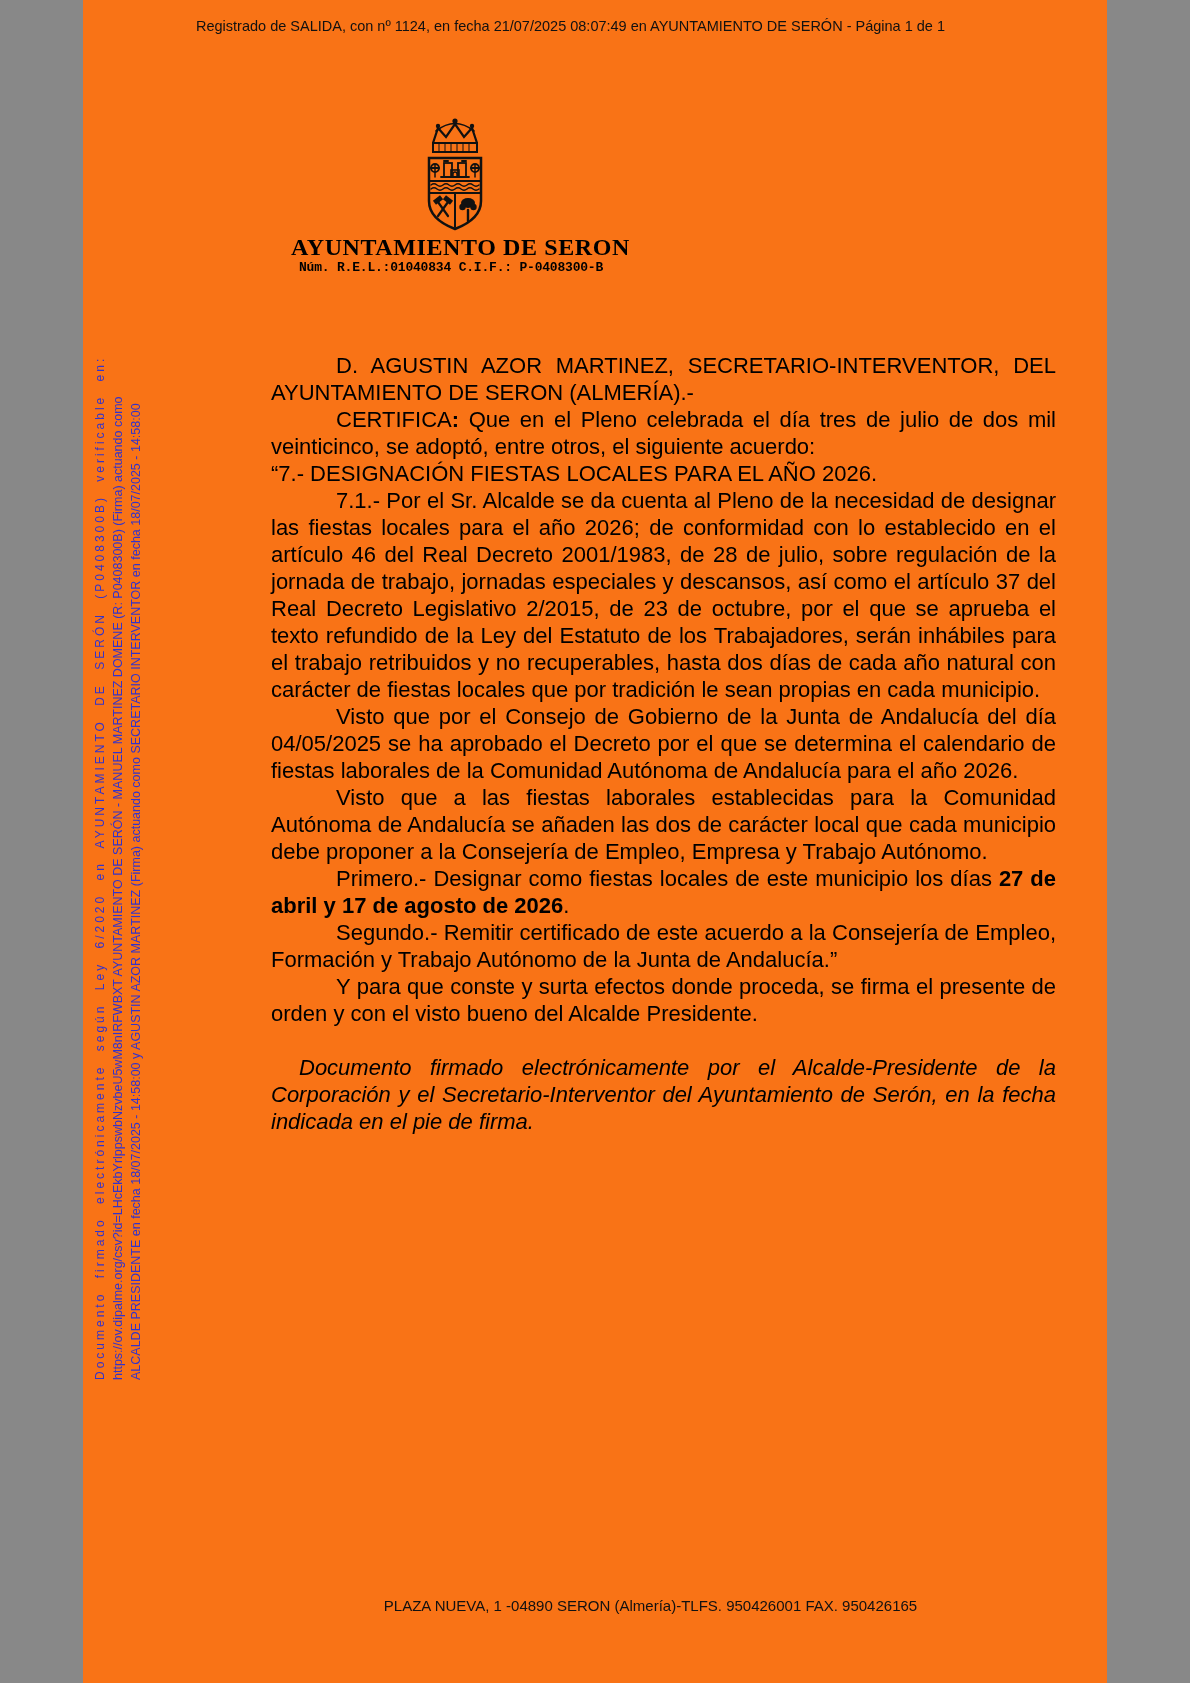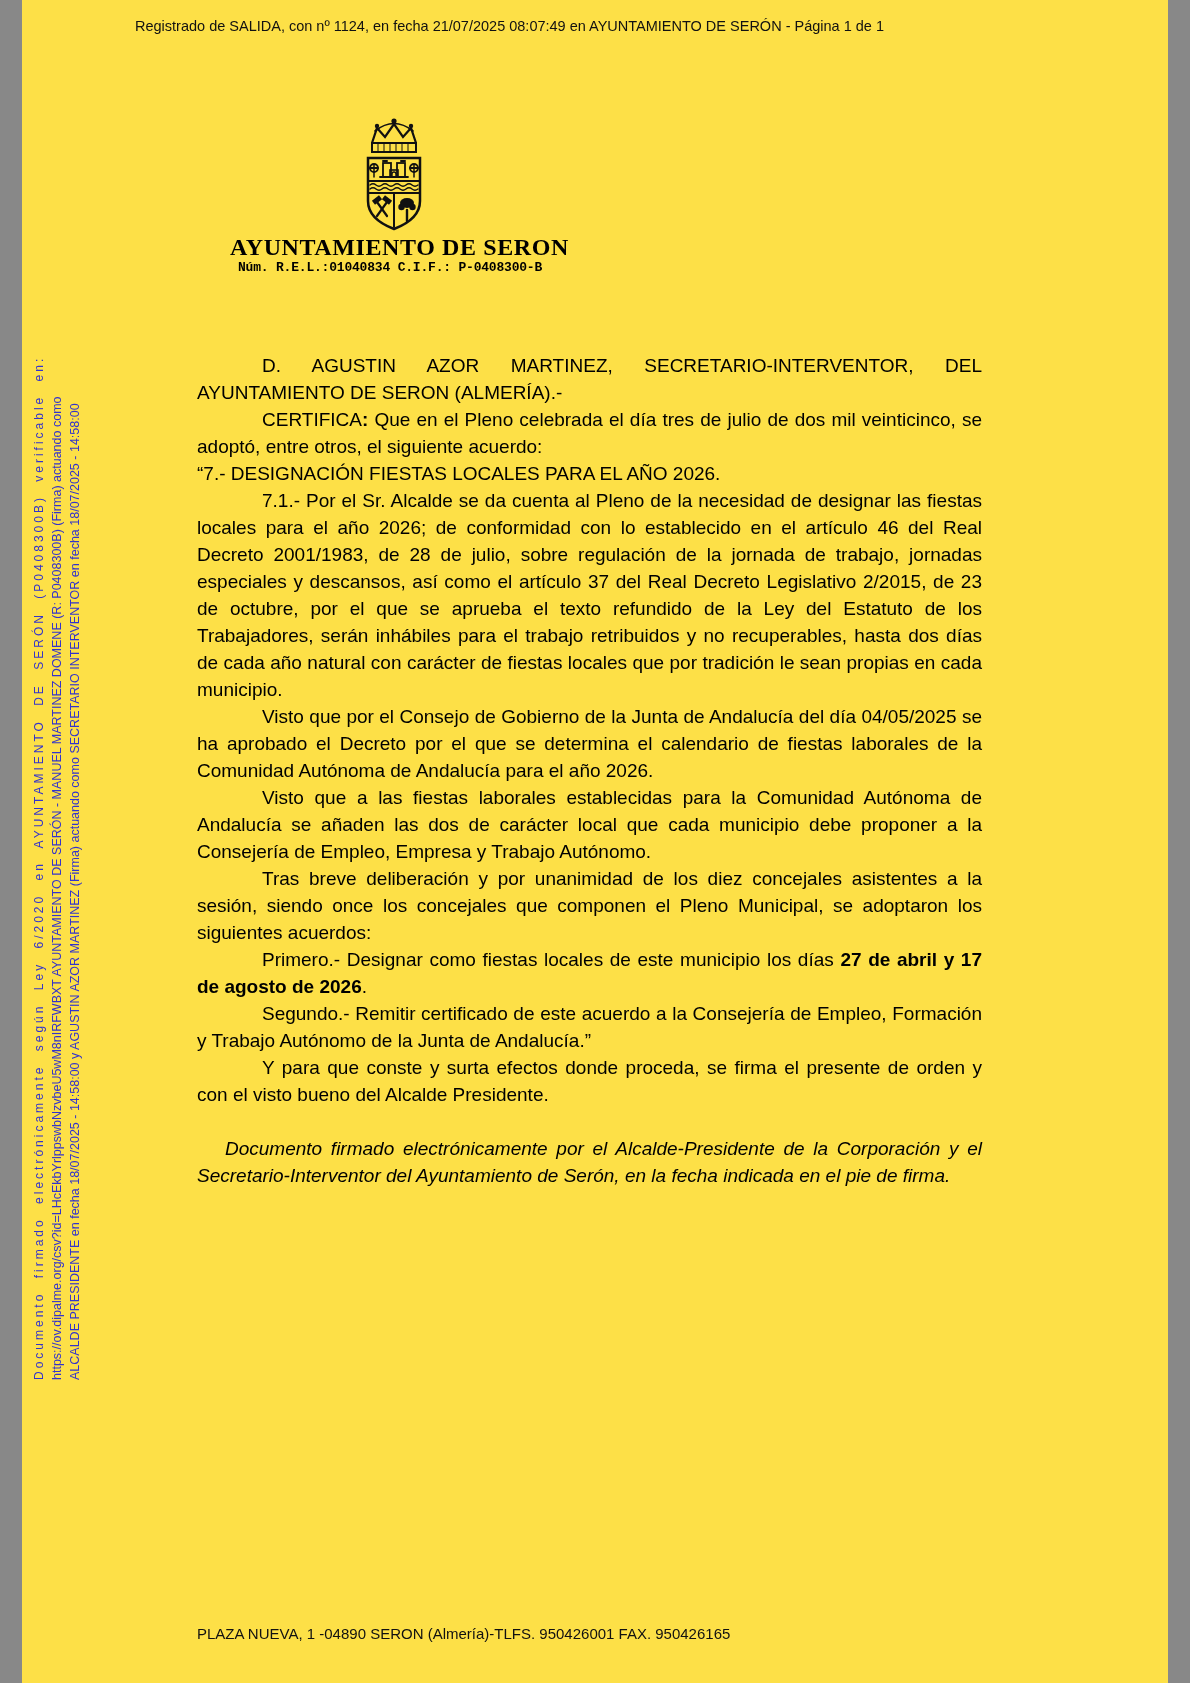--- a/index.html
+++ b/index.html
@@ -1,17 +1,17 @@
 <!DOCTYPE html>
 <html><head>
 <meta charset="utf-8">
 <style>
   html,body{margin:0;padding:0;background:#888;}
   .page{
-    position:relative;width:1146px;height:1683px;background:#fde047;
+    position:relative;width:1024px;height:1683px;background:#f97316;
     font-family:"Liberation Sans",sans-serif;color:#000;overflow:hidden;margin:0 auto;
   }
   .reg-header{
     position:absolute;left:113px;top:18px;font-size:14.5px;white-space:nowrap;color:#111;
   }
   
   .sidebar{
     position:absolute;left:8px;top:1380px;width:1205px;
     transform-origin:0 0;transform:rotate(-90deg);
   }
@@ -23,31 +23,31 @@
     position:absolute;left:208px;top:234px;
     font-family:"Liberation Serif",serif;font-weight:bold;font-size:24px;letter-spacing:0.6px;
     white-space:nowrap;
   }
   .org-ids{
     position:absolute;left:216px;top:260px;font-weight:bold;font-size:13px;
     letter-spacing:-0.2px;white-space:nowrap;font-family:Liberation Mono, monospace;
   }
   
   .body-text{
-    position:absolute;left:175px;top:352px;width:785px;
-    font-size:19px;line-height:27px;text-align:justify;
+    position:absolute;left:188px;top:352px;width:785px;
+    font-size:22px;line-height:27px;text-align:justify;
   }
   .body-text p{margin:0;}
   p.indent{text-indent:65px;}
   p.noindent{text-indent:0;}
   p.small-indent{text-indent:28px;margin-top:27px;font-style:italic;}
   .b{font-weight:bold;}
   .footer{
-    position:absolute;left:175px;top:1597px;width:785px;
-    font-size:15px;color:#111;margin-top:28px;
+    position:absolute;left:175px;top:1597px;width:785px;text-align:center;
+    font-size:15px;color:#111;
   }
 </style>
 </head>
 <body>
 
 <div class="page">
 
   <div class="reg-header">Registrado de SALIDA, con nº 1124, en fecha 21/07/2025 08:07:49 en AYUNTAMIENTO DE SERÓN - Página 1 de 1</div>
 
   <div class="sidebar" style="color: rgb(51, 51, 204);">
@@ -109,21 +109,20 @@
   <div class="org-name">AYUNTAMIENTO DE SERON</div>
   <div class="org-ids">Núm. R.E.L.:01040834  C.I.F.: P-0408300-B</div>
 
   <div class="body-text">
     <p class="indent">D. AGUSTIN AZOR MARTINEZ, SECRETARIO-INTERVENTOR, DEL AYUNTAMIENTO DE SERON (ALMERÍA).-</p>
     <p class="indent"><span>CERTIFICA</span><span class="b">:</span><span> Que en el Pleno celebrada el día tres de julio de dos mil veinticinco, se adoptó, entre otros, el siguiente acuerdo:</span></p>
     <p class="noindent">“7.- DESIGNACIÓN FIESTAS LOCALES PARA EL AÑO 2026.</p>
     <p class="indent">7.1.- Por el Sr. Alcalde se da cuenta al Pleno de la necesidad de designar las fiestas locales para el año 2026; de conformidad con lo establecido en el artículo 46 del Real Decreto 2001/1983, de 28 de julio, sobre regulación de la jornada de trabajo, jornadas especiales y descansos, así como el artículo 37 del Real Decreto Legislativo 2/2015, de 23 de octubre, por el que se aprueba el texto refundido de la Ley del Estatuto de los Trabajadores, serán inhábiles para el trabajo retribuidos y no recuperables, hasta dos días de cada año natural con carácter de fiestas locales que por tradición le sean propias en cada municipio.</p>
     <p class="indent">Visto que por el Consejo de Gobierno de la Junta de Andalucía del día 04/05/2025 se ha aprobado el Decreto por el que se determina el calendario de fiestas laborales de la Comunidad Autónoma de Andalucía para el año 2026.</p>
     <p class="indent">Visto que a las fiestas laborales establecidas para la Comunidad Autónoma de Andalucía se añaden las dos de carácter local que cada municipio debe proponer a la Consejería de Empleo, Empresa y Trabajo Autónomo.</p>
-    <p class="indent">Tras breve deliberación y por unanimidad de los diez concejales asistentes a la sesión, siendo once los concejales que componen el Pleno Municipal, se adoptaron los siguientes acuerdos:</p>
     <p class="indent"><span>Primero.- Designar como fiestas locales de este municipio los días </span><span class="b">27 de abril y 17 de agosto de 2026</span><span>.</span></p>
     <p class="indent">Segundo.- Remitir certificado de este acuerdo a la Consejería de Empleo, Formación y Trabajo Autónomo de la Junta de Andalucía.”</p>
     <p class="indent">Y para que conste y surta efectos donde proceda, se firma el presente de orden y con el visto bueno del Alcalde Presidente.</p>
     <p class="small-indent">Documento firmado electrónicamente por el Alcalde-Presidente de la Corporación y el Secretario-Interventor del Ayuntamiento de Serón, en la fecha indicada en el pie de firma.</p>
   </div>
 
   <div class="footer">PLAZA NUEVA, 1 -04890 SERON (Almería)-TLFS. 950426001 FAX. 950426165</div>
 
 </div>
 

